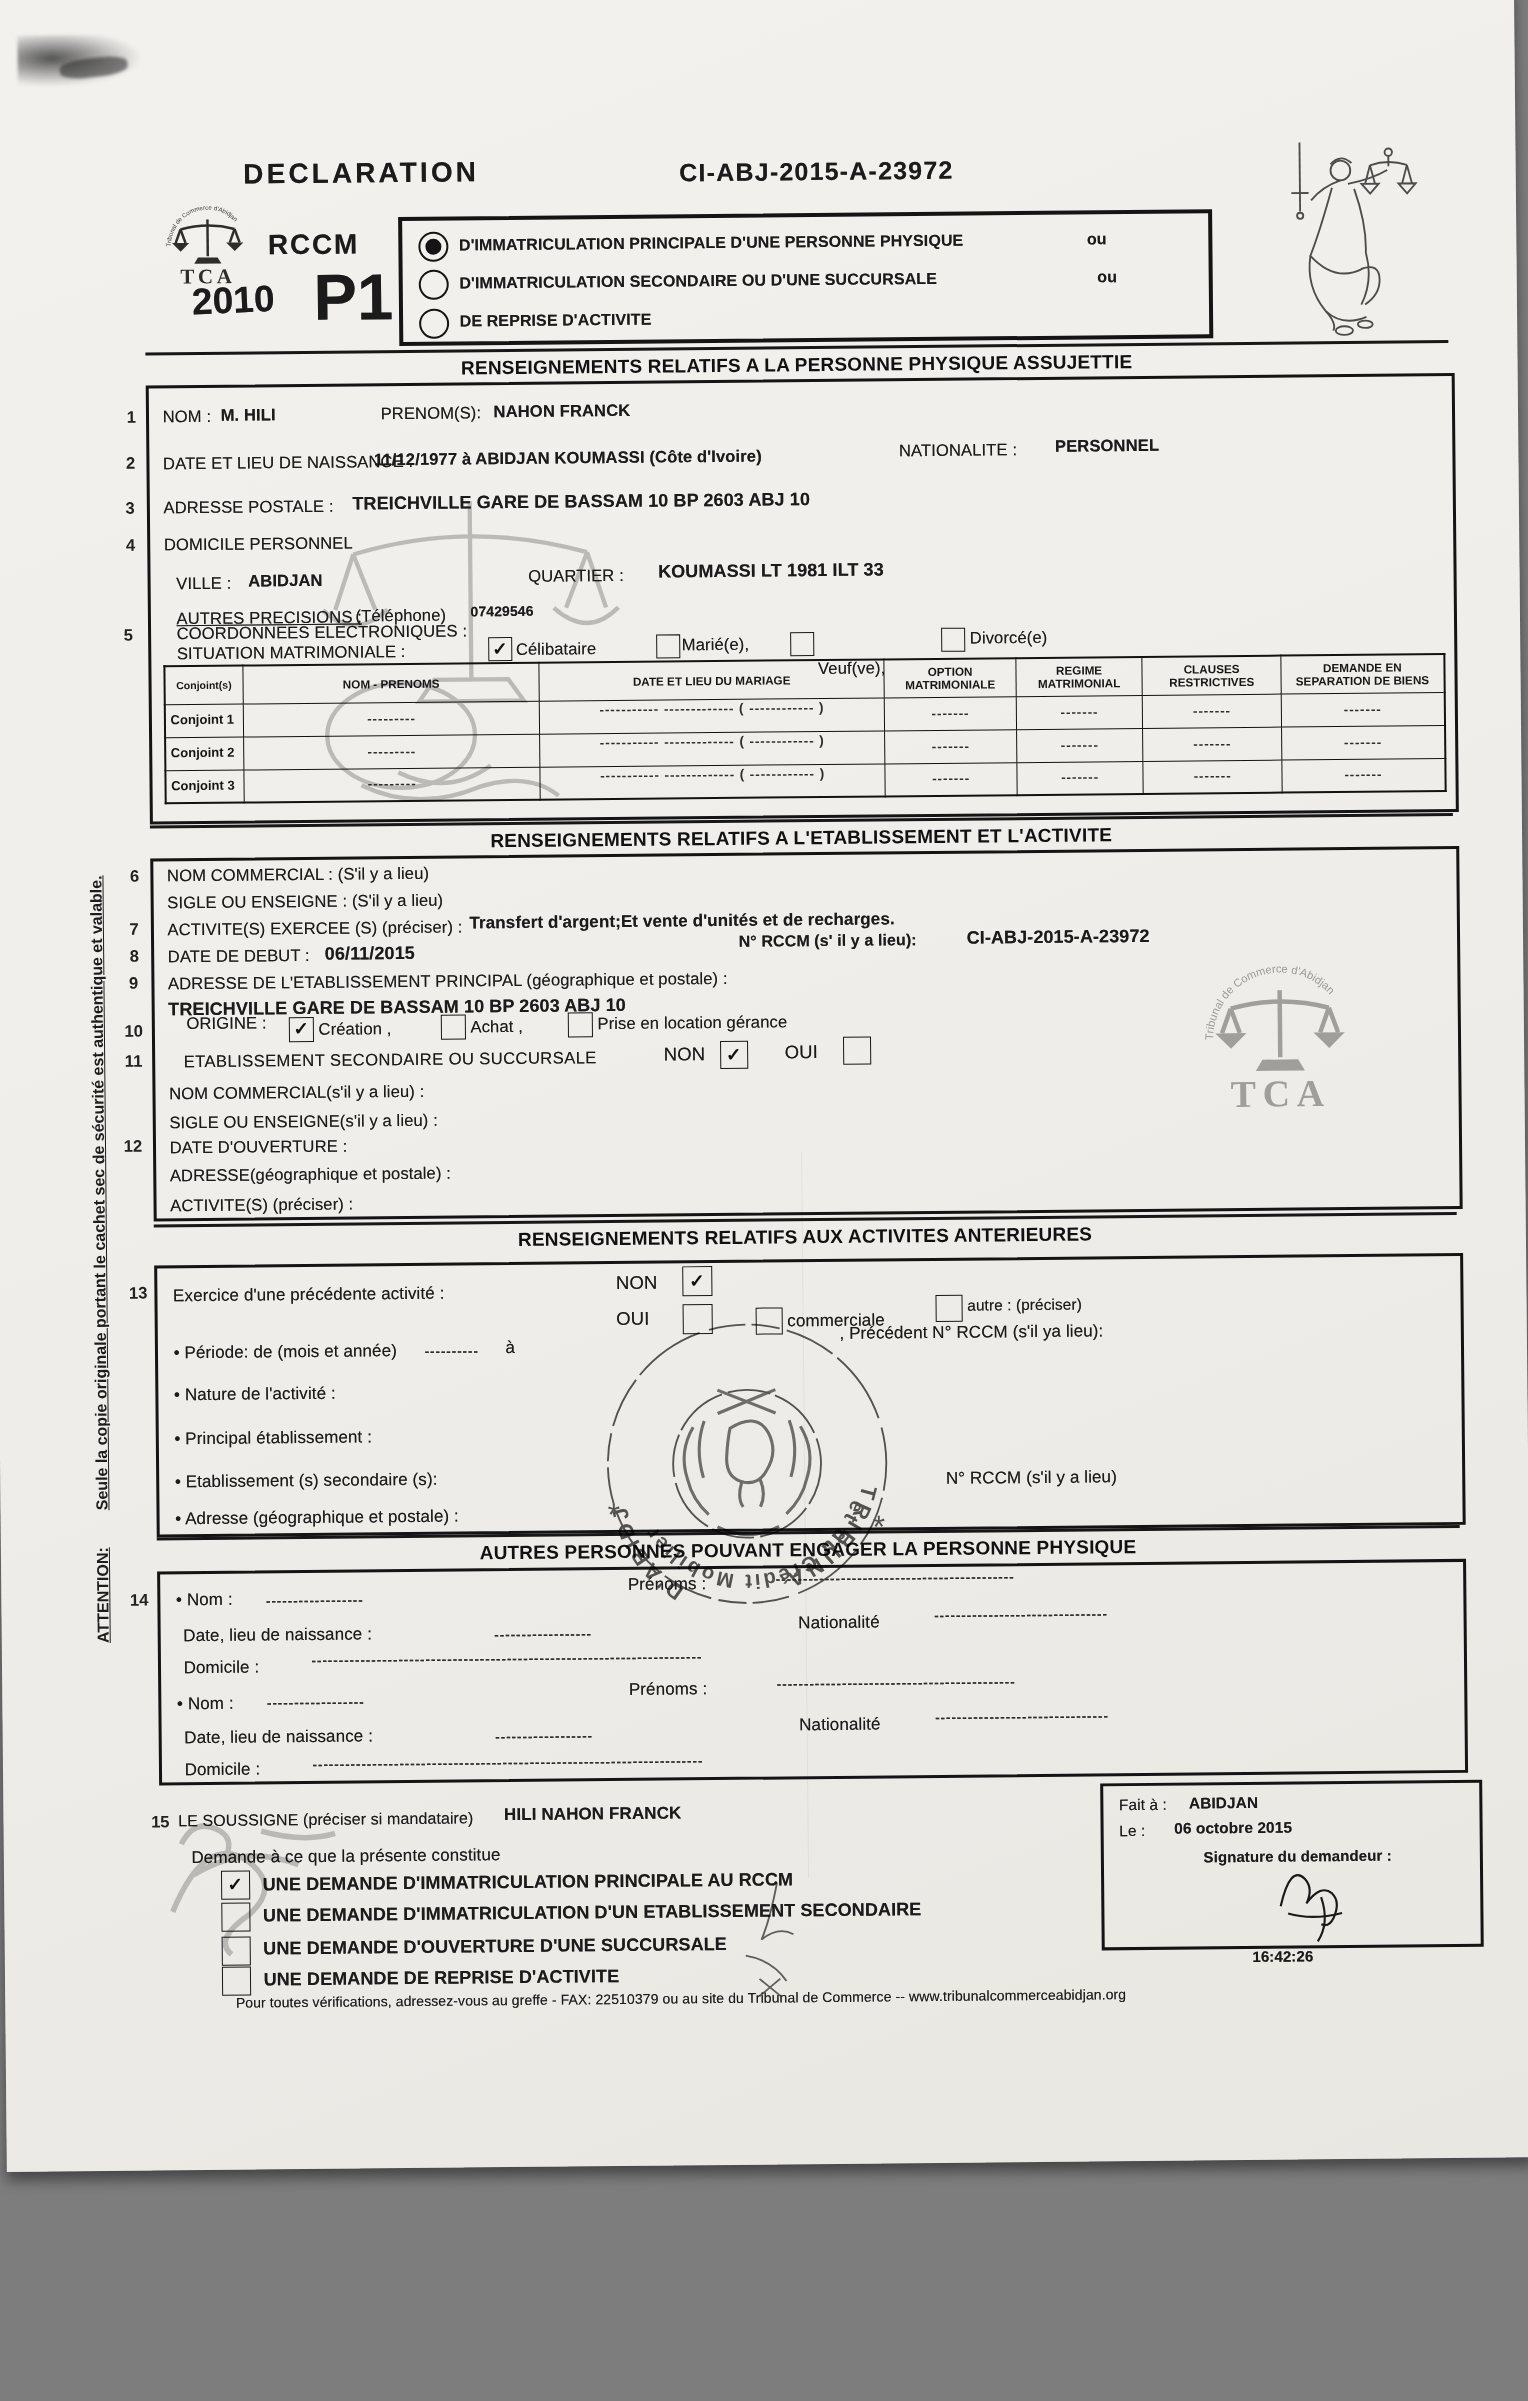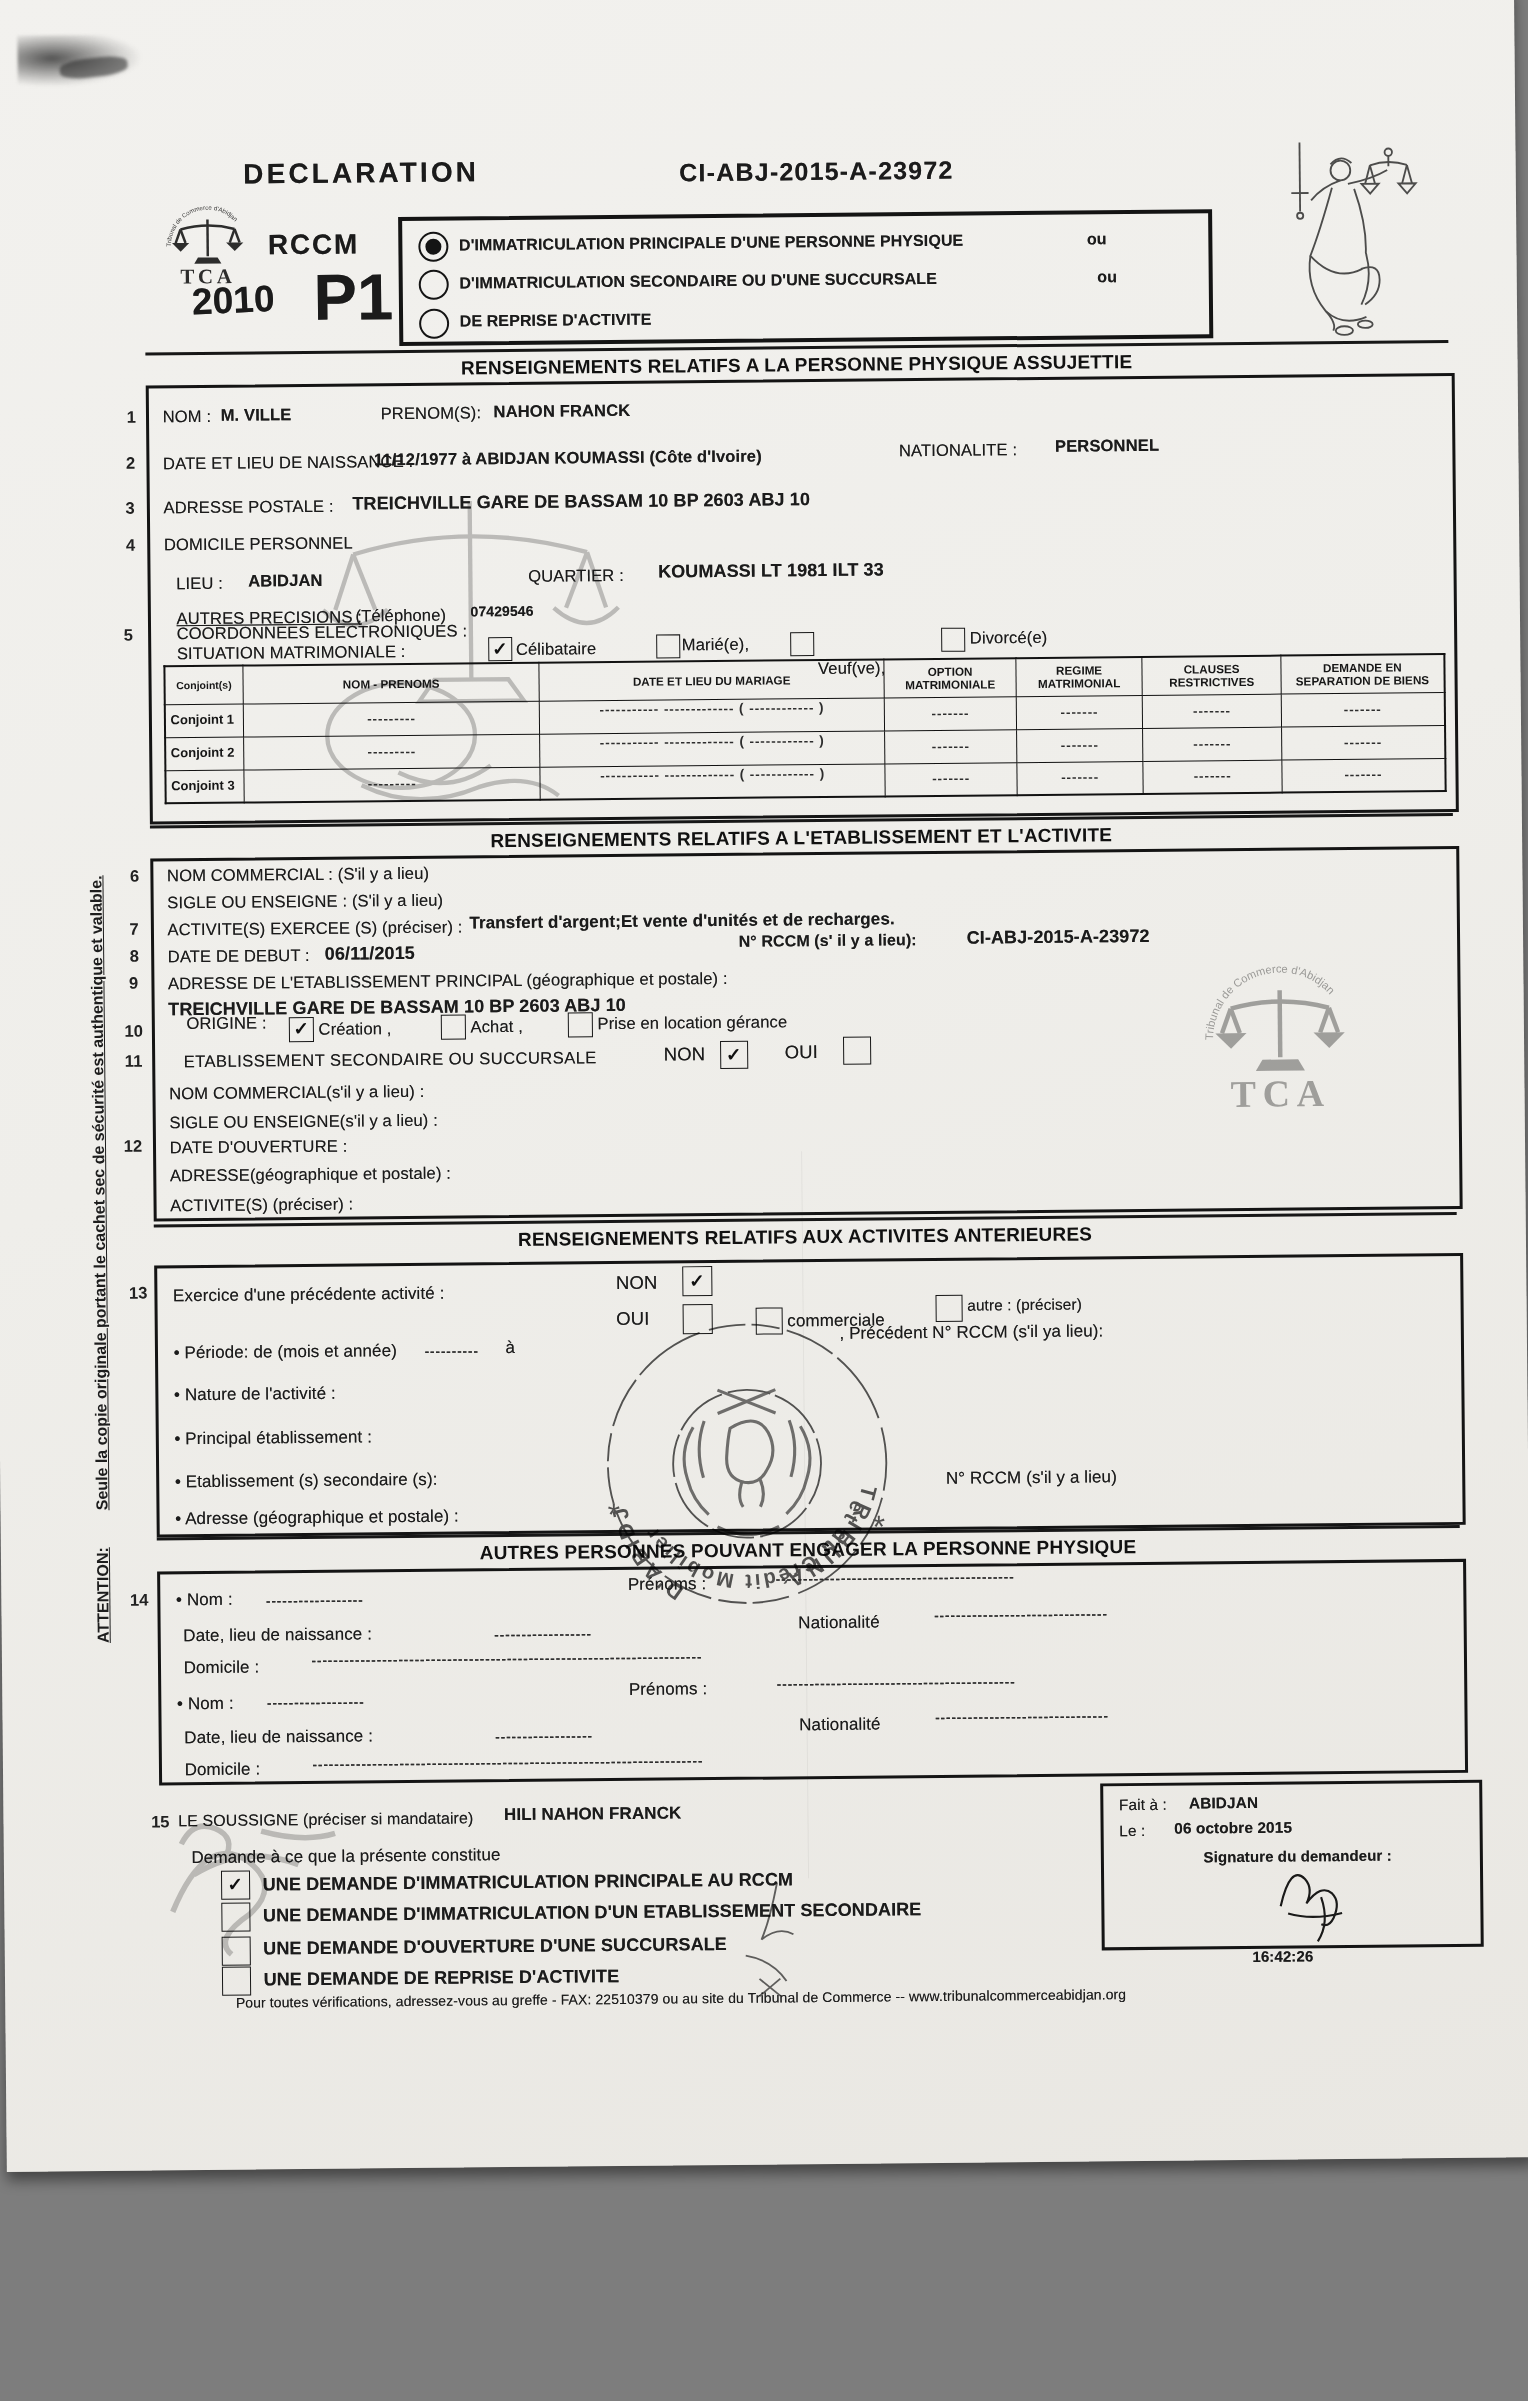--- a/index.html
+++ b/index.html
@@ -134,34 +134,34 @@
   <div class="hdr" style="left:142px;top:354px;width:1303px;">RENSEIGNEMENTS RELATIFS A LA PERSONNE PHYSIQUE ASSUJETTIE</div>
   <div class="box" style="left:142px;top:387px;width:1303px;height:433px;"></div>
 
   <div class="num" style="left:123px;top:409px;">1</div>
   <div class="num" style="left:122px;top:455px;">2</div>
   <div class="num" style="left:121px;top:500px;">3</div>
   <div class="num" style="left:121px;top:537px;">4</div>
   <div class="num" style="left:118px;top:627px;">5</div>
 
   <div class="t" style="left:159px;top:409px;">NOM : </div>
-  <div class="t b" style="left:217px;top:408px;">M. VILLE</div>
+  <div class="t b" style="left:217px;top:408px;">M. HILI</div>
   <div class="t" style="left:377px;top:408px;">PRENOM(S): </div>
   <div class="t b" style="left:490px;top:407px;">NAHON FRANCK</div>
 
   <div class="t" style="left:159px;top:456px;">DATE ET LIEU DE NAISSANCE : </div>
   <div class="t b" style="left:370px;top:454px;">11/12/1977 à ABIDJAN KOUMASSI (Côte d'Ivoire)</div>
   <div class="t" style="left:895px;top:450px;">NATIONALITE : </div>
   <div class="t b" style="left:1051px;top:447px;">PERSONNEL</div>
 
   <div class="t" style="left:159px;top:500px;">ADRESSE POSTALE : </div>
   <div class="t b" style="left:348px;top:497px;font-size:18px;">TREICHVILLE GARE DE BASSAM 10 BP 2603 ABJ 10</div>
 
   <div class="t" style="left:159px;top:537px;">DOMICILE PERSONNEL</div>
-  <div class="t" style="left:171px;top:576px;">LIEU : </div>
+  <div class="t" style="left:171px;top:576px;">VILLE : </div>
   <div class="t b" style="left:243px;top:574px;">ABIDJAN</div>
   <div class="t" style="left:523px;top:572px;">QUARTIER :</div>
   <div class="t b" style="left:653px;top:568px;font-size:18px;">KOUMASSI LT 1981 ILT 33</div>
 
   <div class="t u" style="left:171px;top:611px;">AUTRES PRECISIONS :</div>
   <div class="t" style="left:350px;top:610px;">(Téléphone)</div>
   <div class="t b" style="left:465px;top:608px;font-size:14px;">07429546</div>
 
   <div class="t" style="left:171px;top:626px;">COORDONNEES ELECTRONIQUES :</div>
   <div class="t" style="left:171px;top:646px;">SITUATION MATRIMONIALE :</div>

